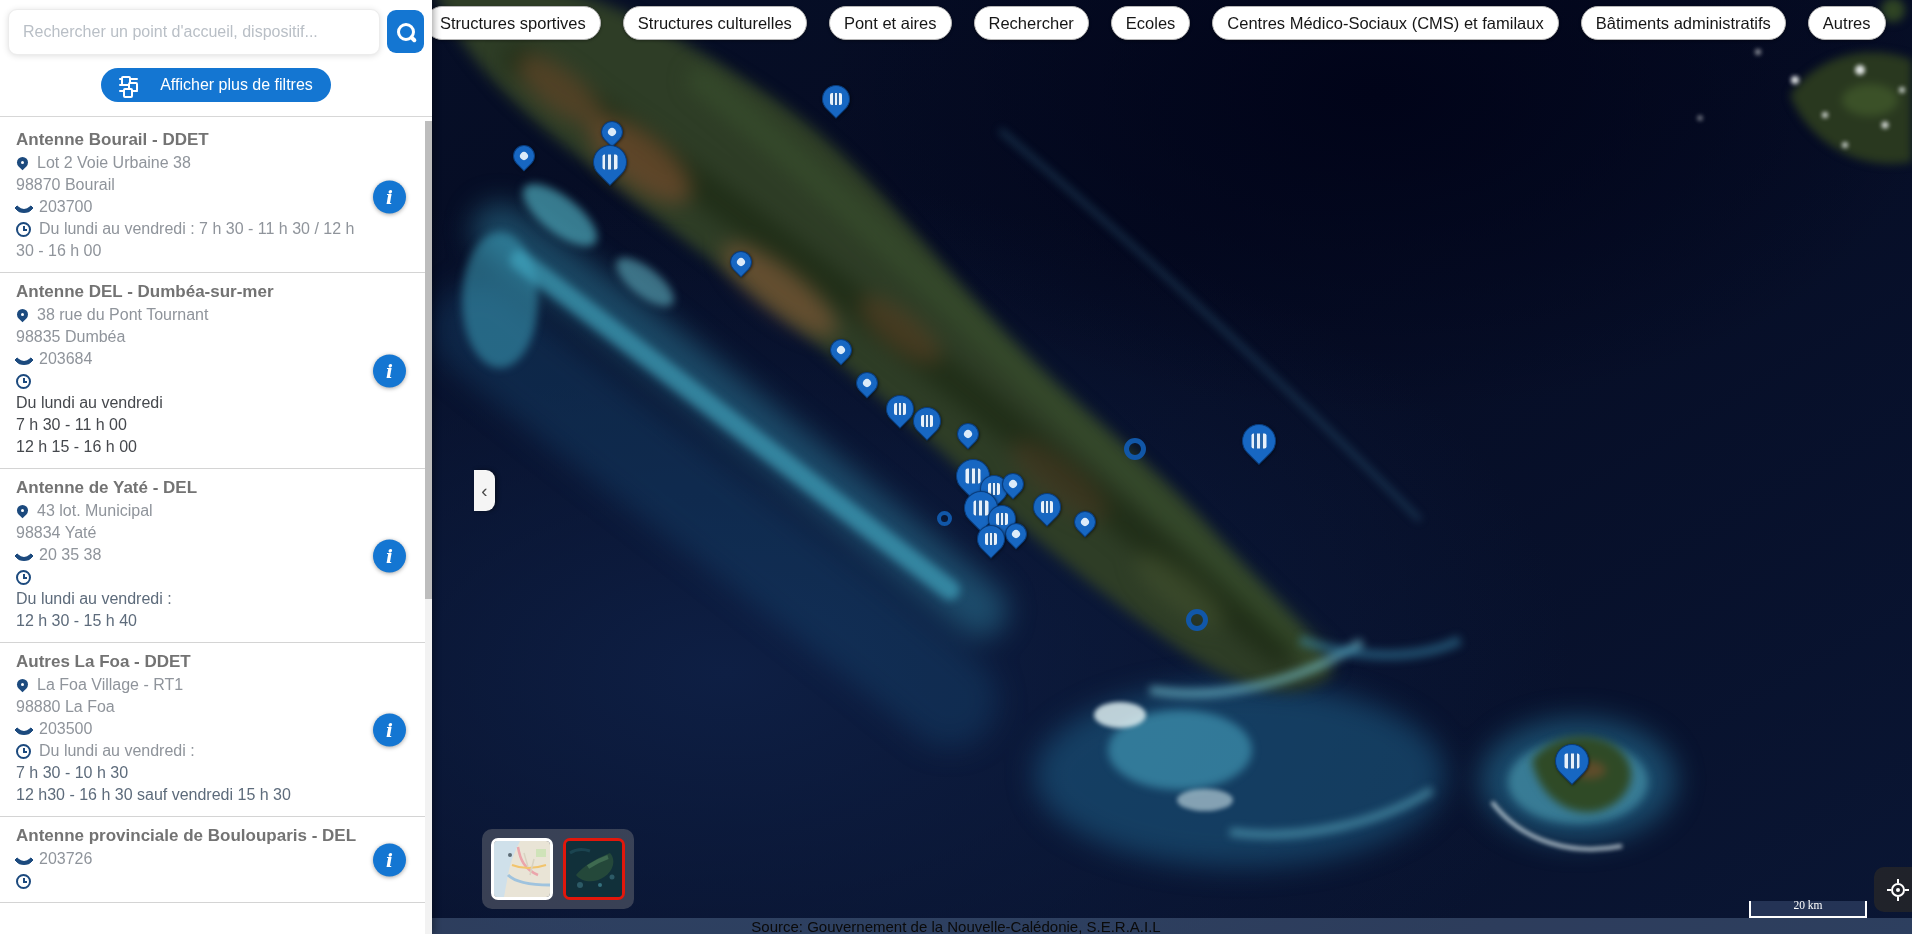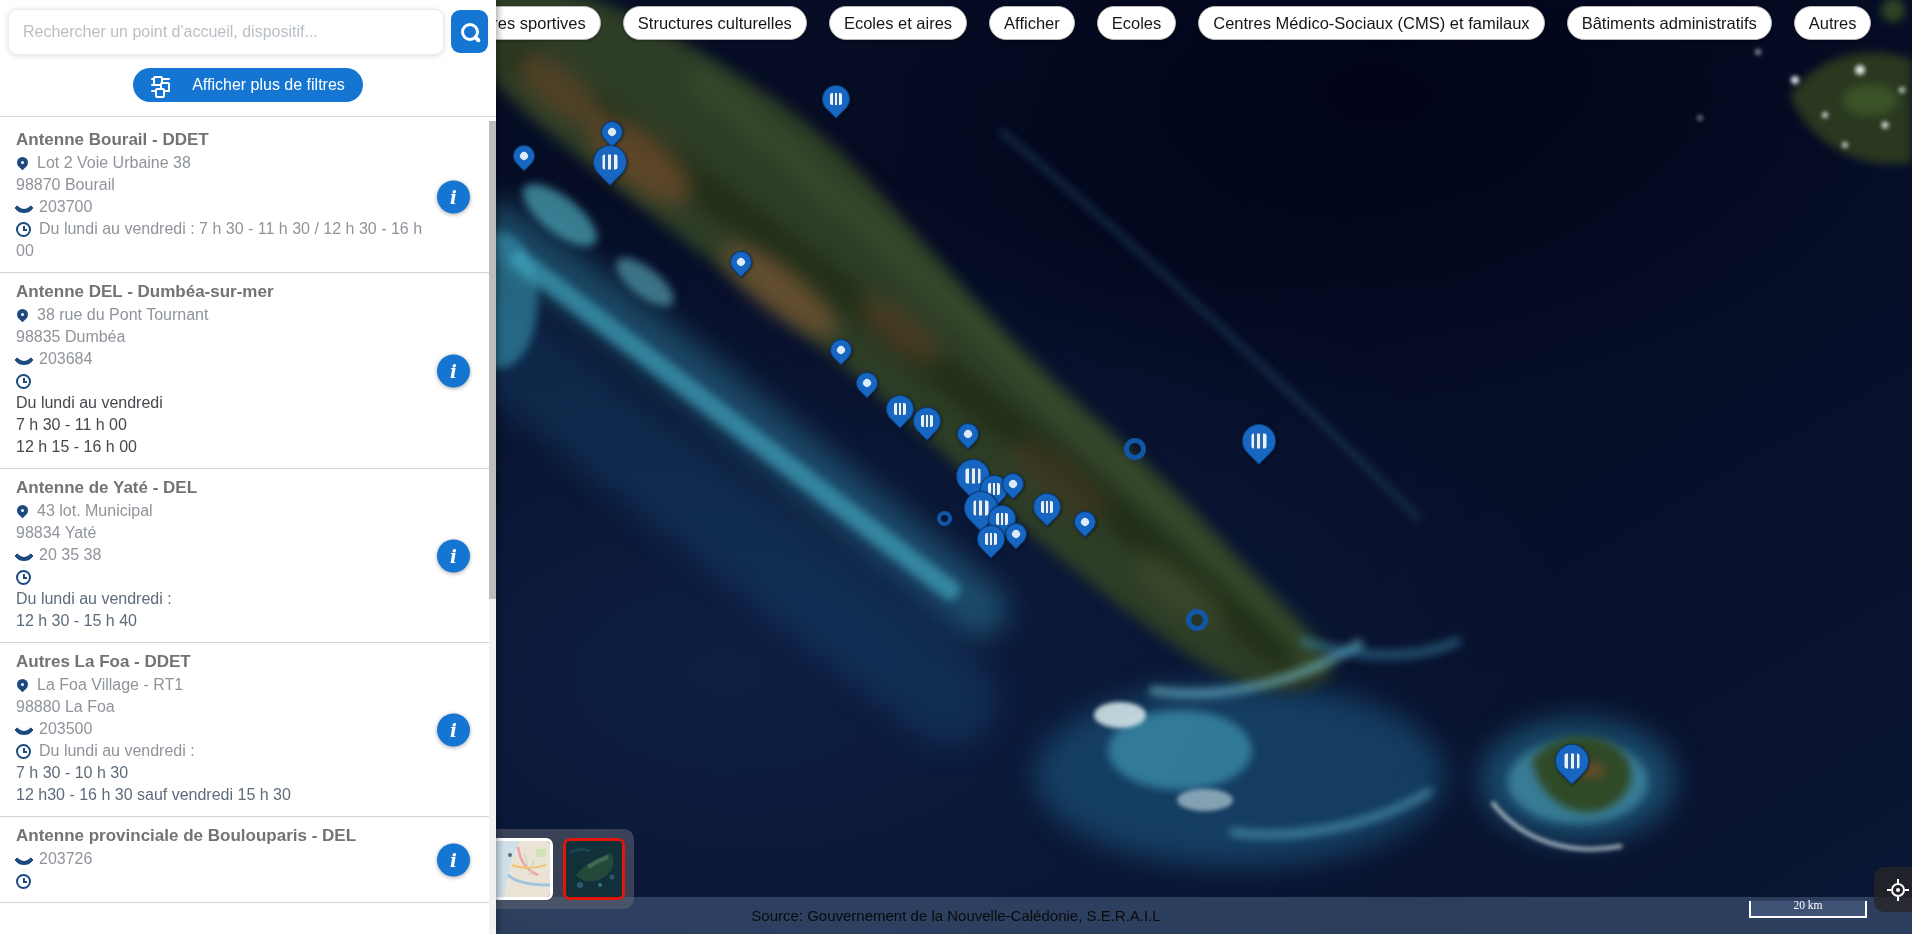--- a/index.html
+++ b/index.html
@@ -32,21 +32,21 @@
   .mk.building-lg .glyph{width:15px;height:15px;background:linear-gradient(90deg,#e8f1fa 0 3px,#2a66a8 3px 6px,#e8f1fa 6px 9px,#2a66a8 9px 12px,#e8f1fa 12px 15px);}
   .mk.ring{width:22px;height:22px;border:5px solid #1157a8;border-radius:50%;box-sizing:border-box;background:rgba(5,15,35,.25);}
   .mk.ring-sm{width:15px;height:15px;border:4px solid #1157a8;border-radius:50%;box-sizing:border-box;background:rgba(5,15,35,.25);}
 
   
   .chip-row{position:absolute;top:6px;left:425px;display:flex;gap:22px;z-index:4;white-space:nowrap;}
   .chip{background:#fff;border:1px solid #b6b6b6;border-radius:18px;padding:5px 14px;
     font-size:16.5px;color:#161616;box-shadow:0 1px 3px rgba(0,0,0,.35);line-height:22px;cursor:pointer;}
 
   
-  .sidebar{position:absolute;left:0;top:0;width:496px;height:934px;background:#fff;z-index:10;
+  .sidebar{position:absolute;left:0;top:0;width:432px;height:934px;background:#fff;z-index:10;
     box-shadow:2px 0 7px rgba(0,0,0,.35);}
   .sb-header{padding:9px 8px 14px 8px;border-bottom:1px solid #d7d7d7;}
   .search-row{display:flex;align-items:stretch;gap:7px;}
   .search-input{flex:1;height:46px;border:1px solid #ececec;border-radius:9px;box-shadow:0 1px 6px rgba(0,0,0,.13);
     padding:0 14px;font-size:16px;color:#333;outline:none;box-sizing:border-box;font-family:"Liberation Sans",sans-serif;}
   .search-input::placeholder{color:#b9bfc6;}
   .search-btn{width:37px;height:43px;margin-top:1px;background:#1476d2;border:none;border-radius:9px;cursor:pointer;
     display:flex;align-items:center;justify-content:center;}
   .mag{width:12px;height:12px;border:3px solid #fff;border-radius:50%;position:relative;display:block;}
   .mag::after{content:"";position:absolute;width:3.5px;height:8px;background:#fff;border-radius:2px;
@@ -79,21 +79,21 @@
     font:italic bold 18px "DejaVu Serif", serif;display:flex;align-items:center;justify-content:center;}
   .scrollbar{position:absolute;right:0;top:121px;bottom:0;width:7px;background:#f2f2f2;}
   .scrollbar .thumb{position:absolute;top:0;left:0;width:7px;height:478px;background:#bdbdbd;}
 
   
   .collapse{position:absolute;left:474px;top:470px;width:21px;height:41px;background:#f5f5f5;z-index:9;
     border-radius:0 9px 9px 0;box-shadow:2px 0 4px rgba(0,0,0,.4);display:flex;align-items:center;justify-content:center;
     color:#4a4a4a;font-size:19px;cursor:pointer;}
 
   
-  .attrib{position:absolute;left:0;right:0;bottom:0;height:37px;background:rgba(130,158,196,.30);z-index:3;
+  .attrib{position:absolute;left:0;right:0;bottom:0;height:16px;background:rgba(130,158,196,.30);z-index:3;
     display:flex;align-items:center;justify-content:center;font-size:15px;color:#0a0a0a;}
   .switcher{position:absolute;left:482px;bottom:25px;z-index:5;background:rgba(96,100,112,.55);border-radius:10px;
     padding:9px;display:flex;gap:10px;}
   .bm{width:62px;height:62px;border-radius:7px;box-sizing:border-box;overflow:hidden;cursor:pointer;line-height:0;}
   .bm.plan{border:3px solid #fff;}
   .bm.sat{border:3px solid #e2170b;}
   .scalebar{position:absolute;right:45px;bottom:16px;width:114px;height:15px;z-index:4;
     border:2px solid #fff;border-top:none;background:rgba(130,160,210,.22);font-family:Liberation Serif, serif;}
   .scalebar span{position:absolute;left:0;right:0;top:-2px;text-align:center;color:#fff;font-size:11.5px;}
   .geo-btn{position:absolute;right:-9px;bottom:22px;width:47px;height:45px;background:rgba(38,38,40,.82);
@@ -260,22 +260,22 @@
         <span class="tp">
           <span class="glyph"></span>
         </span>
       </div>
     </div>
 </div>
 
 <div class="chip-row" id="chips">
     <div class="chip">Structures sportives</div>
     <div class="chip">Structures culturelles</div>
-    <div class="chip">Ecoles et aires</div>
-    <div class="chip">Afficher</div>
+    <div class="chip">Pont et aires</div>
+    <div class="chip">Rechercher</div>
     <div class="chip">Ecoles</div>
     <div class="chip">Centres Médico-Sociaux (CMS) et familaux</div>
     <div class="chip">Bâtiments administratifs</div>
     <div class="chip">Autres</div>
   </div>
 
 <div class="collapse">
   <span>‹</span>
 </div>
 

